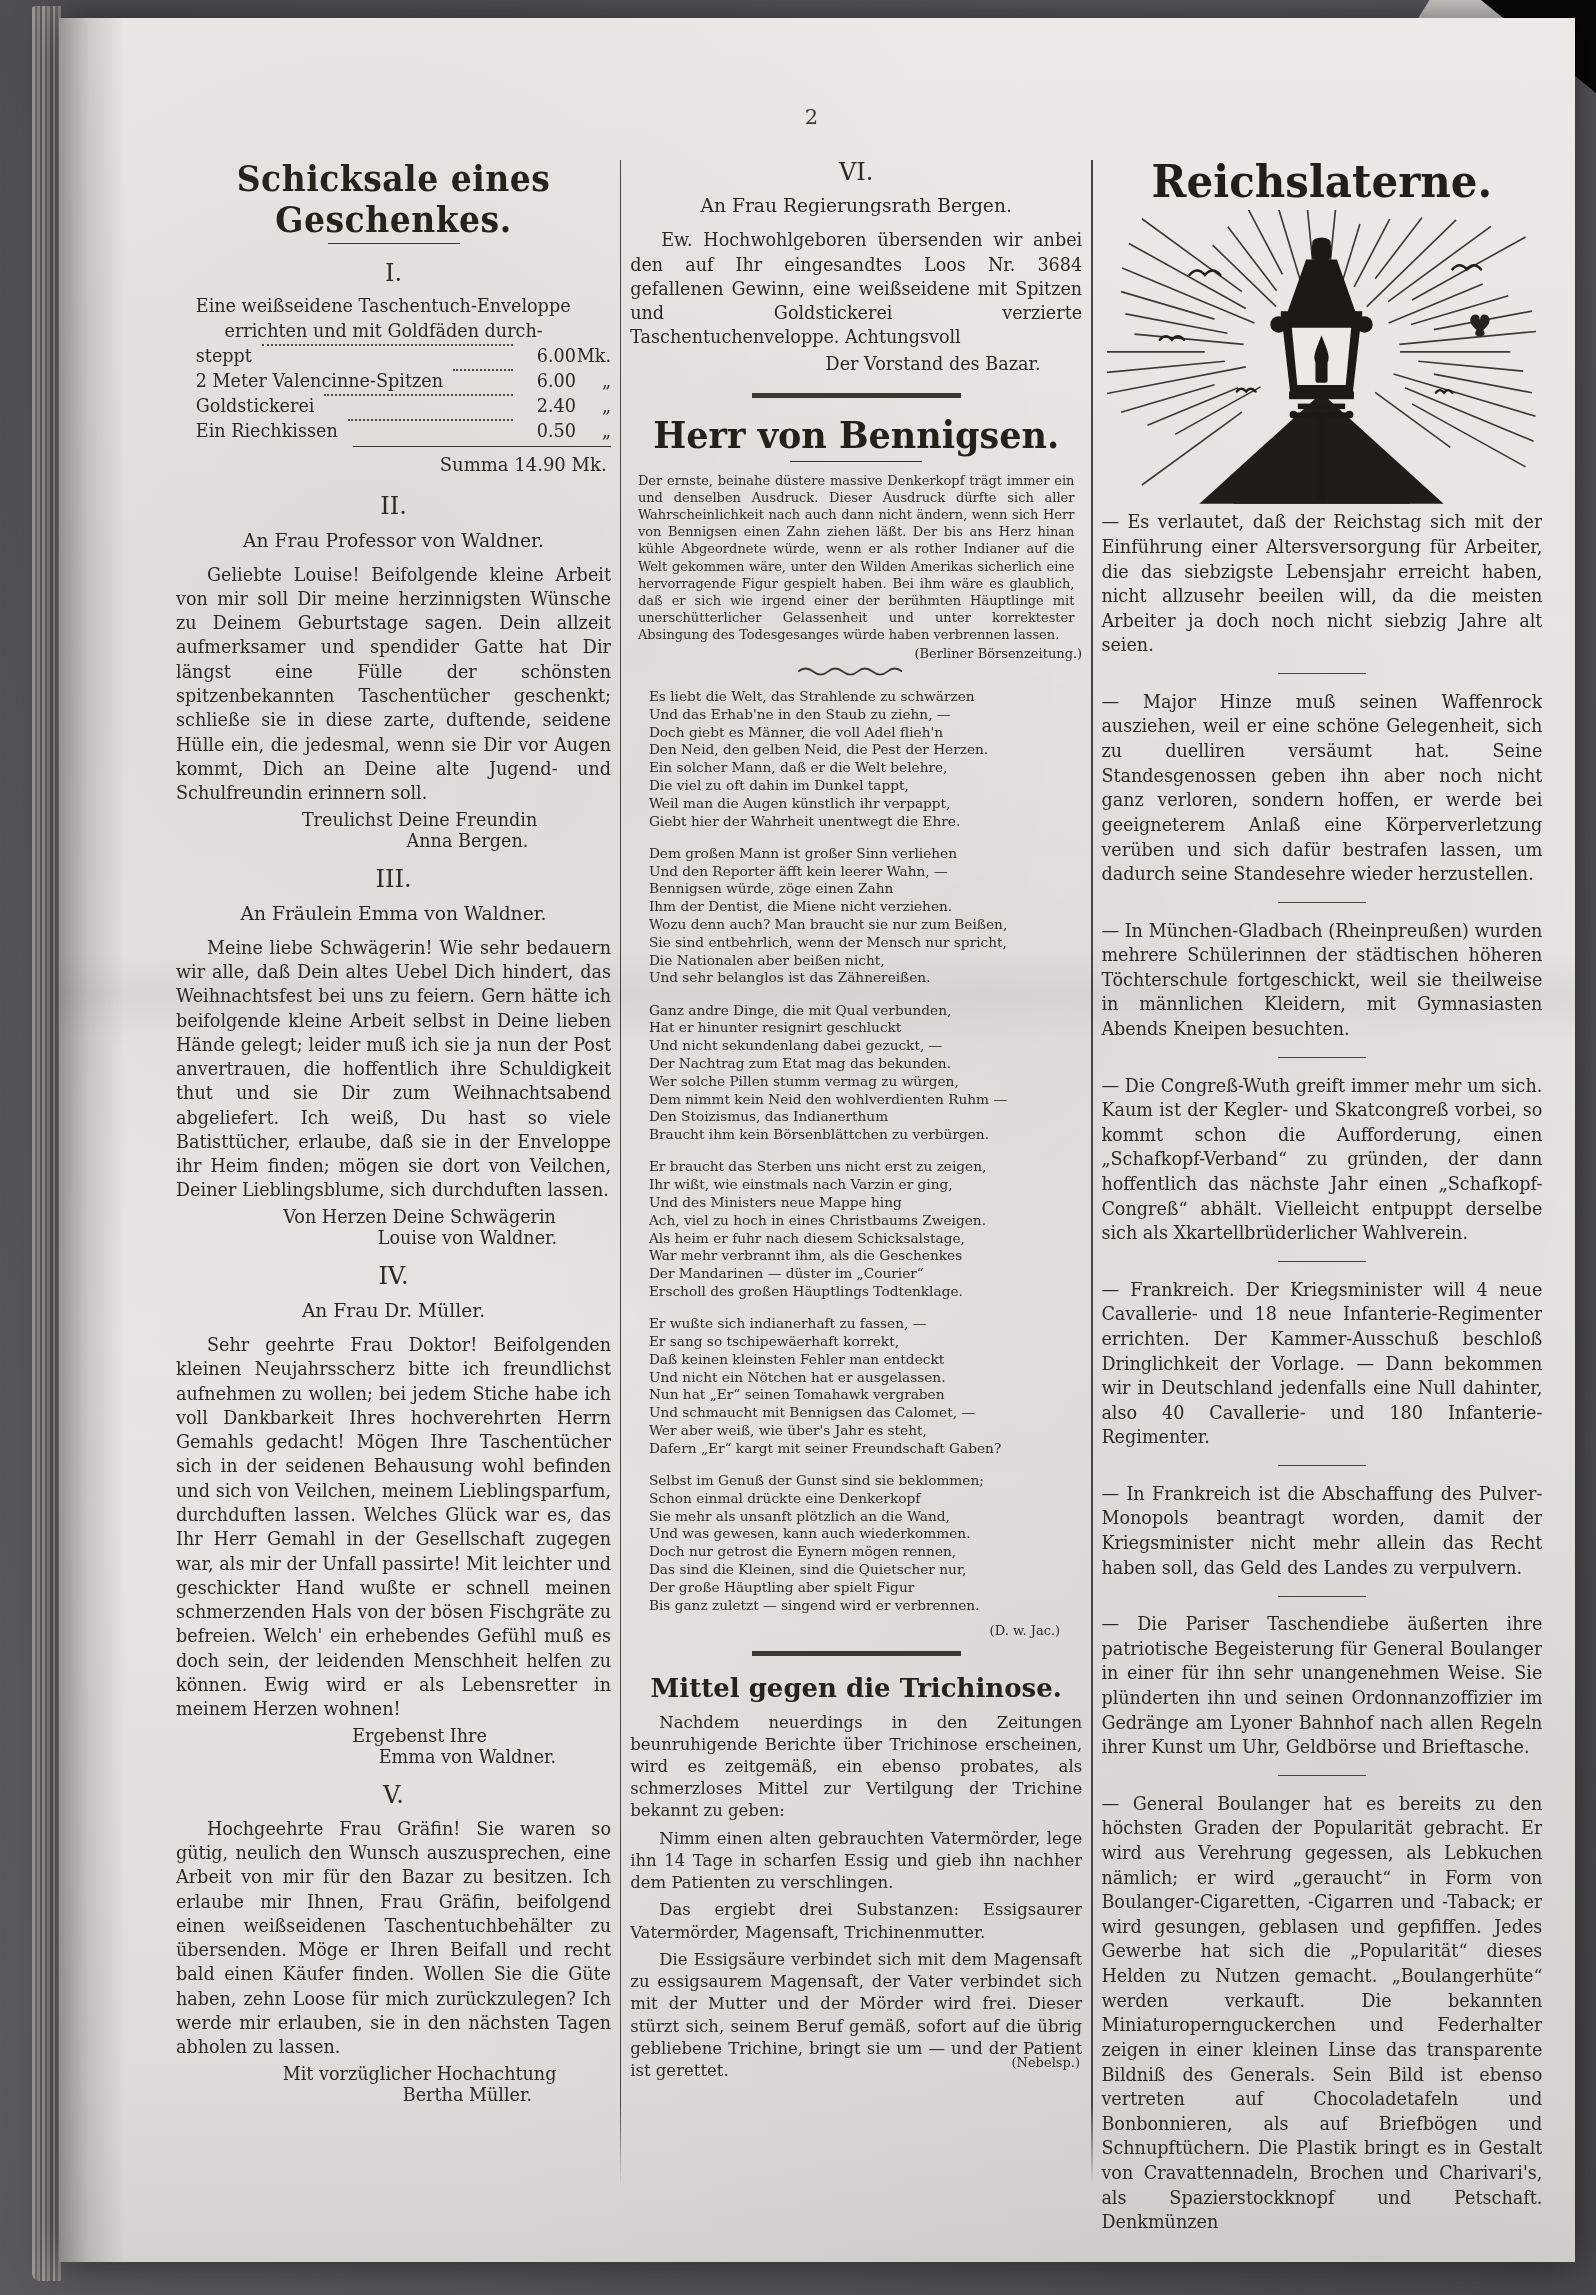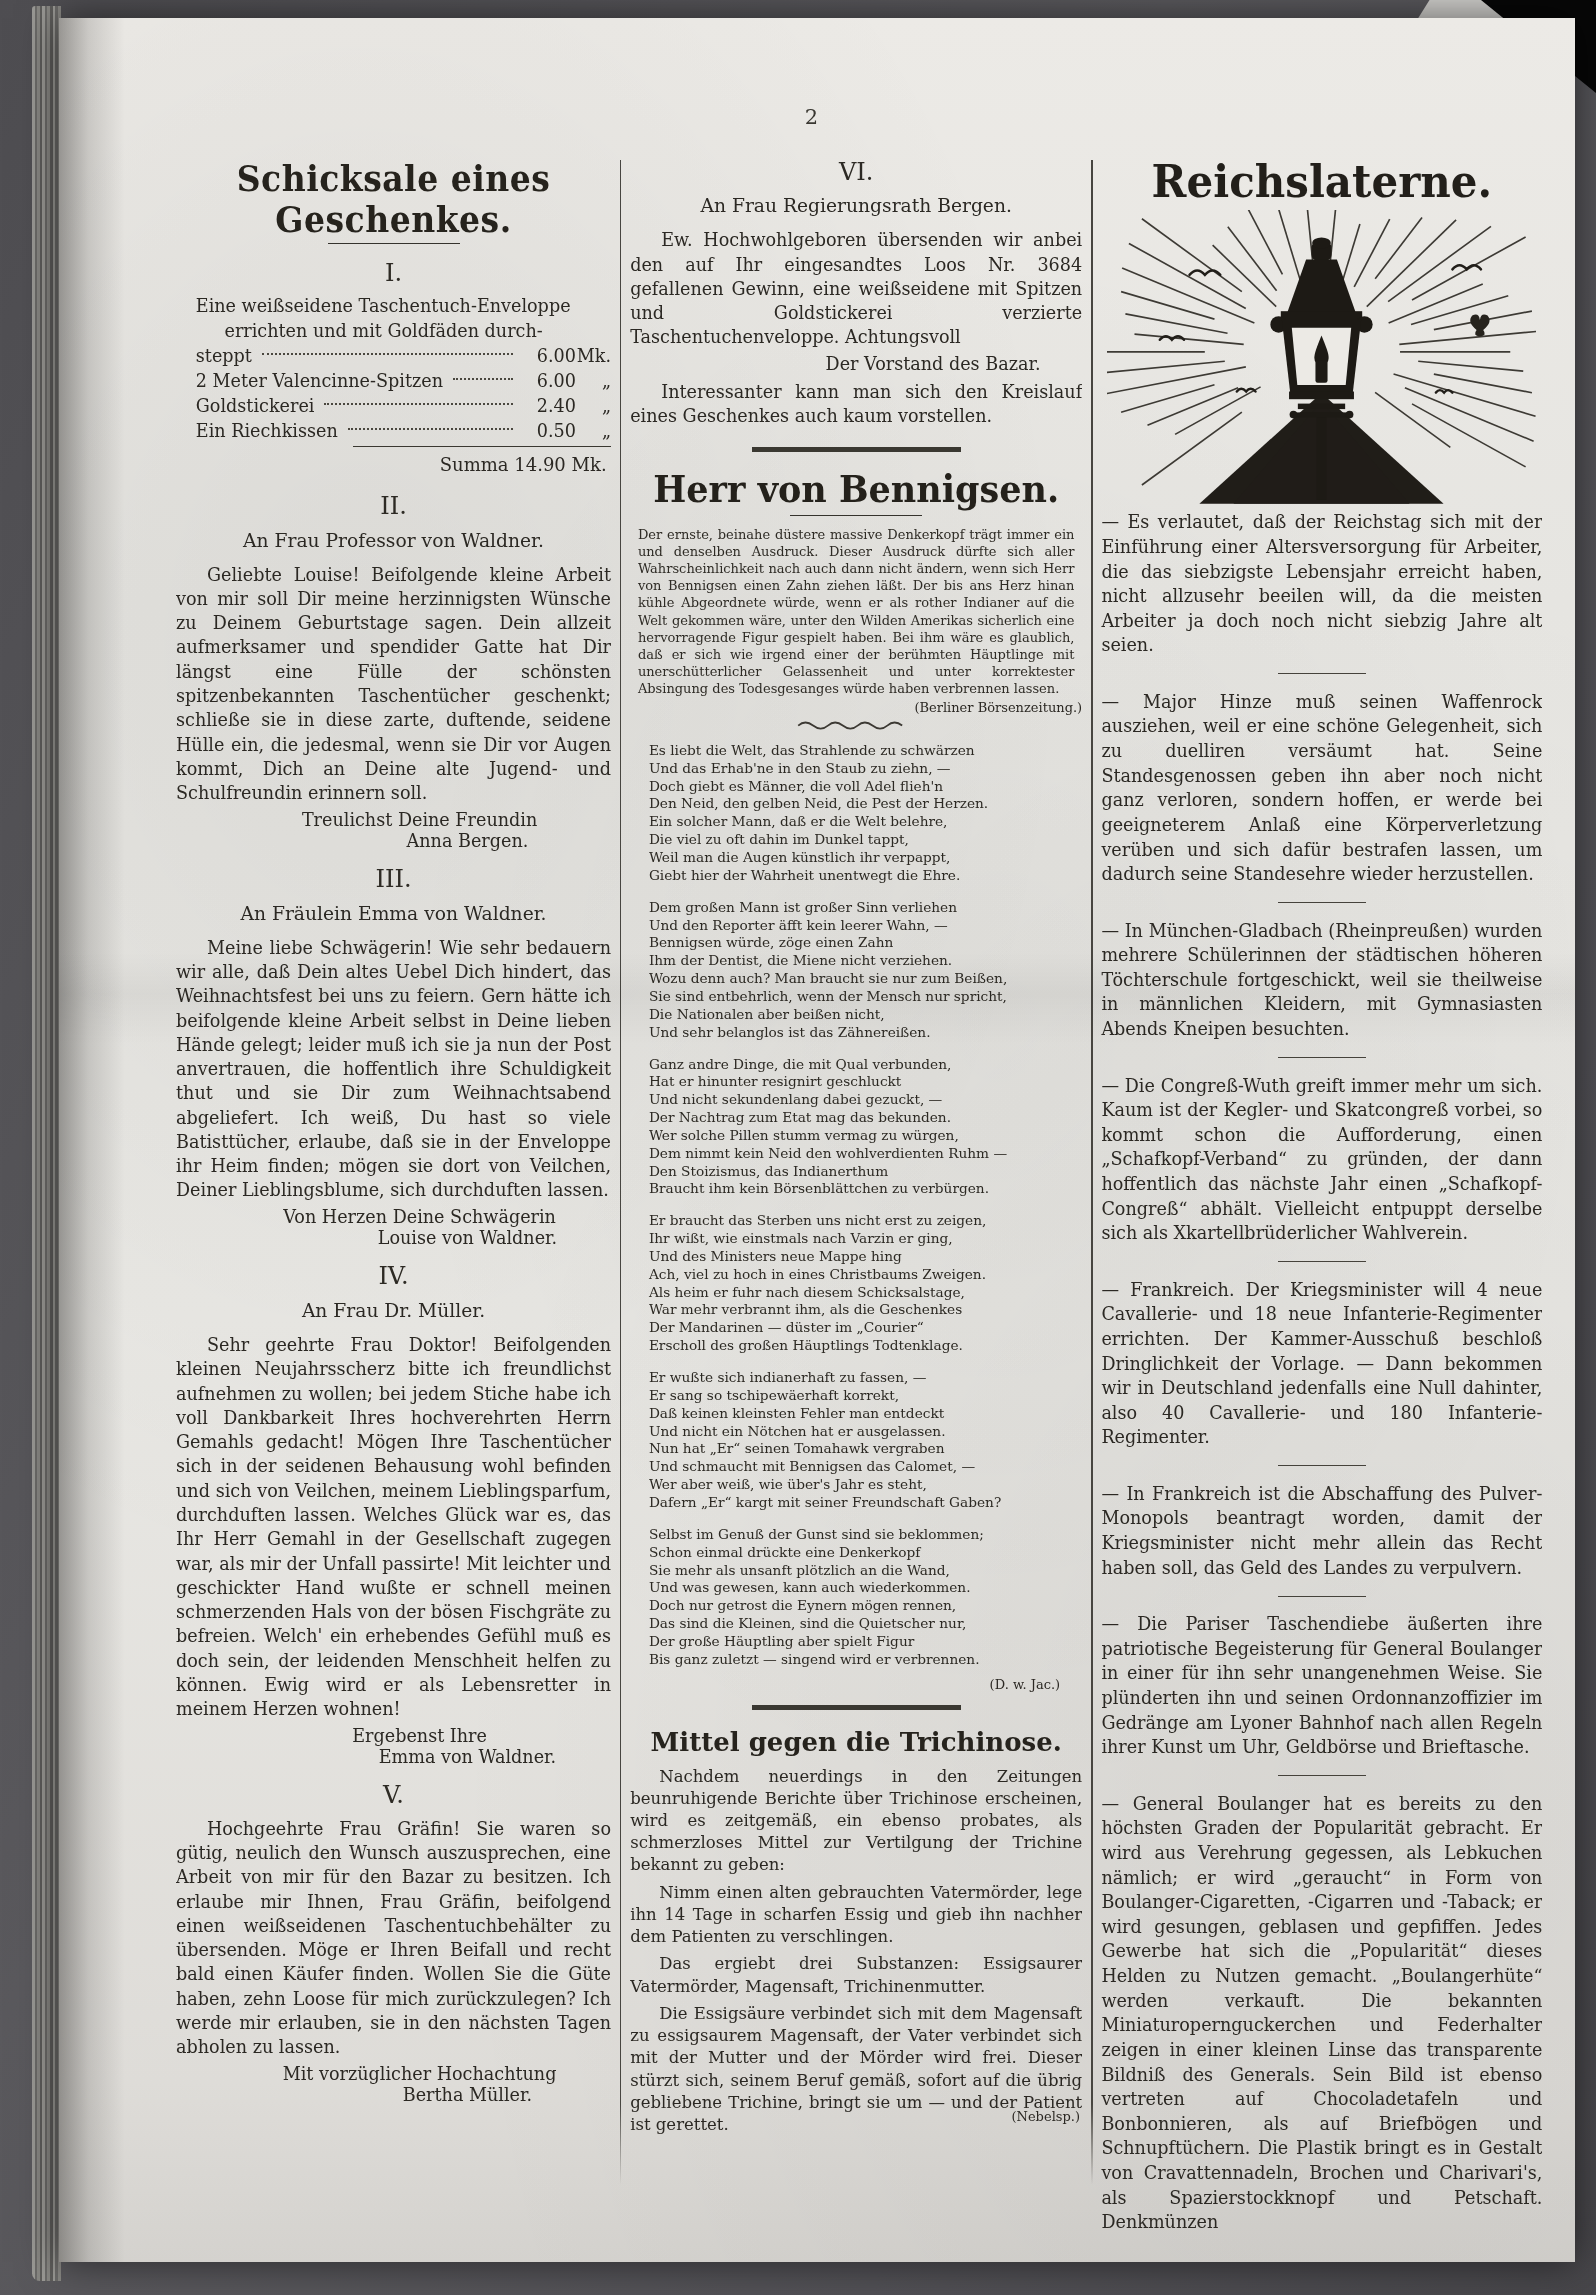--- a/index.html
+++ b/index.html
@@ -46,21 +46,21 @@
   .sec-num{font-size:24px;font-weight:normal;text-align:center;margin:14.3px 0 7.7px;color:#2d2a24;}
   .address{font-size:18.7px;text-align:center;margin:0 16.5px 8.8px;line-height:1.4;}
   .letter-body{font-size:17.6px;line-height:1.38;text-align:justify;text-indent:31px;margin:0 0 4.4px;}
   .closing{font-size:17.6px;text-align:center;padding-left:12%;margin:3.3px 0 1.1px;}
   .signature{font-size:17.6px;text-align:center;padding-left:34%;margin:1.1px 0 5.5px;}
 
   
   .invoice{font-size:17.6px;line-height:1.42;margin:2.2px 0 0 5.5px;}
   .inv-line{margin-left:14.3px;}
   .inv-line.indent{margin-left:43px;}
-  .inv-row{display:flex;align-items:center;margin-left:14.3px;}
+  .inv-row{display:flex;align-items:flex-start;margin-left:14.3px;}
   .inv-row .desc{white-space:nowrap;}
   .inv-row .leader{flex:1;border-bottom:2.7px dotted #4a473f;margin:0 7.7px 5.5px 10px;min-width:16.5px;}
   .inv-row .price{width:55px;text-align:right;}
   .inv-row .unit{width:35px;text-align:right;}
   .inv-summa{margin:2.2px 0 1.1px;text-align:right;}
   .summa-rule{display:block;margin-left:40%;border-top:1.6px solid #3a3831;margin-bottom:4.4px;}
   .summa-text{font-size:18px;padding-right:4.4px;}
 
   
   .post-script{font-size:17.6px;line-height:1.38;text-align:justify;text-indent:31px;margin:5.5px 0 3.3px;}
@@ -158,21 +158,20 @@
         <p class="signature">Bertha Müller.</p>
       </section>
 
       <div class="colrule"></div>
 
       <section class="col col-mid">
         <h2 class="sec-num" style="margin-top:1.1px;">VI.</h2>
         <p class="address">An Frau Regierungsrath Bergen.</p>
         <p class="letter-body">Ew. Hochwohlgeboren übersenden wir anbei den auf Ihr eingesandtes Loos Nr. 3684 gefallenen Gewinn, eine weißseidene mit Spitzen und Goldstickerei verzierte Taschentuchenveloppe.   Achtungsvoll</p>
         <p class="signature">Der Vorstand des Bazar.</p>
-        <p class="post-script">Interessanter kann man sich den Kreislauf eines Geschenkes auch kaum vorstellen.</p>
 
         <div class="rule-thick"></div>
 
         <h1 class="bennigsen-title">Herr von Bennigsen.</h1>
         <div class="rule-short" style="margin-bottom:10px;"></div>
 
         <p class="intro">Der ernste, beinahe düstere massive Denkerkopf trägt immer ein und denselben Ausdruck. Dieser Ausdruck dürfte sich aller Wahrscheinlichkeit nach auch dann nicht ändern, wenn sich Herr von Bennigsen einen Zahn ziehen läßt. Der bis ans Herz hinan kühle Abgeordnete würde, wenn er als rother Indianer auf die Welt gekommen wäre, unter den Wilden Amerikas sicherlich eine hervorragende Figur gespielt haben. Bei ihm wäre es glaublich, daß er sich wie irgend einer der berühmten Häuptlinge mit unerschütterlicher Gelassenheit und unter korrektester Absingung des Todesgesanges würde haben verbrennen lassen.</p>
         <p class="intro-src">(Berliner Börsenzeitung.)</p>
 
         <svg class="wavy" width="121" height="10" viewBox="0 0 220 18">

